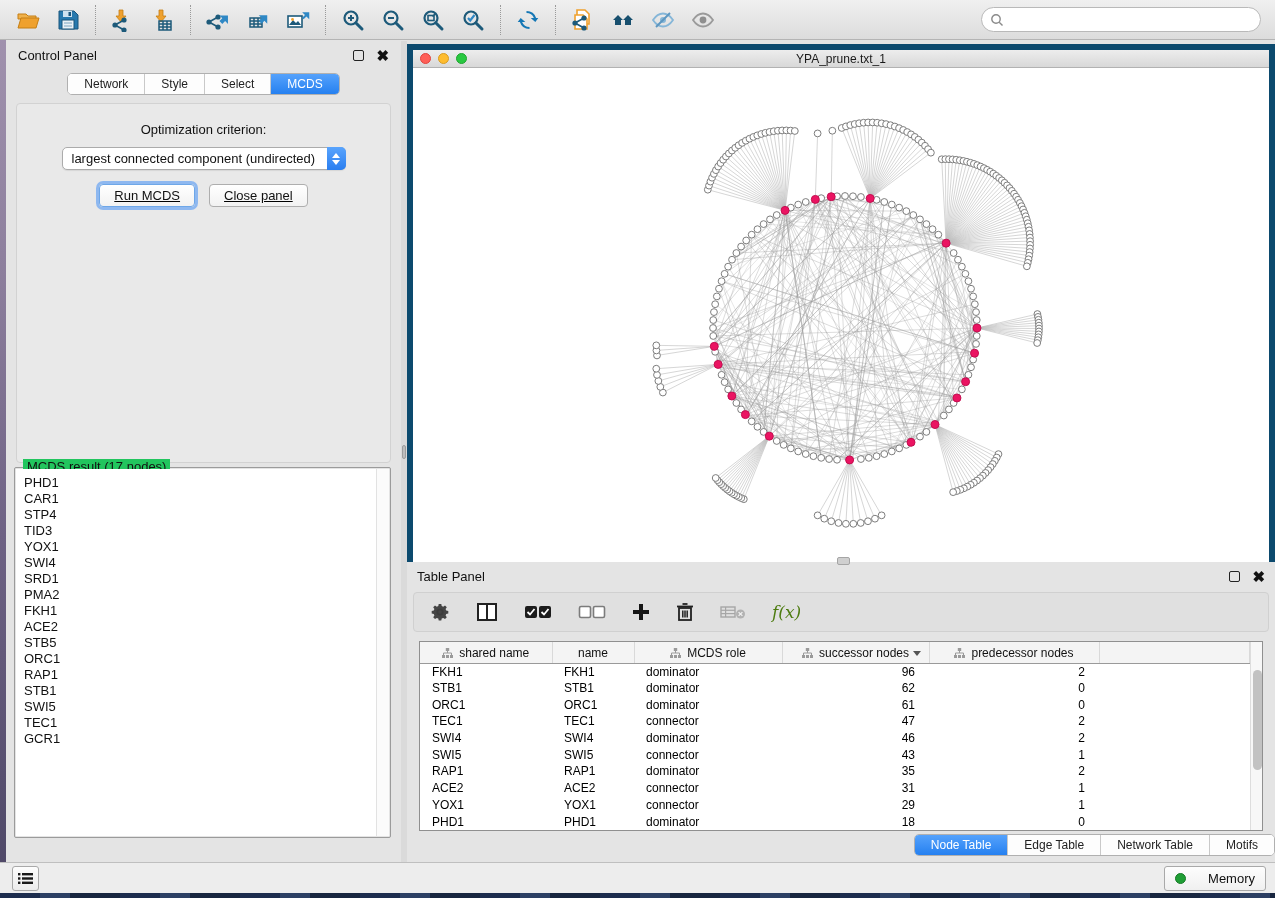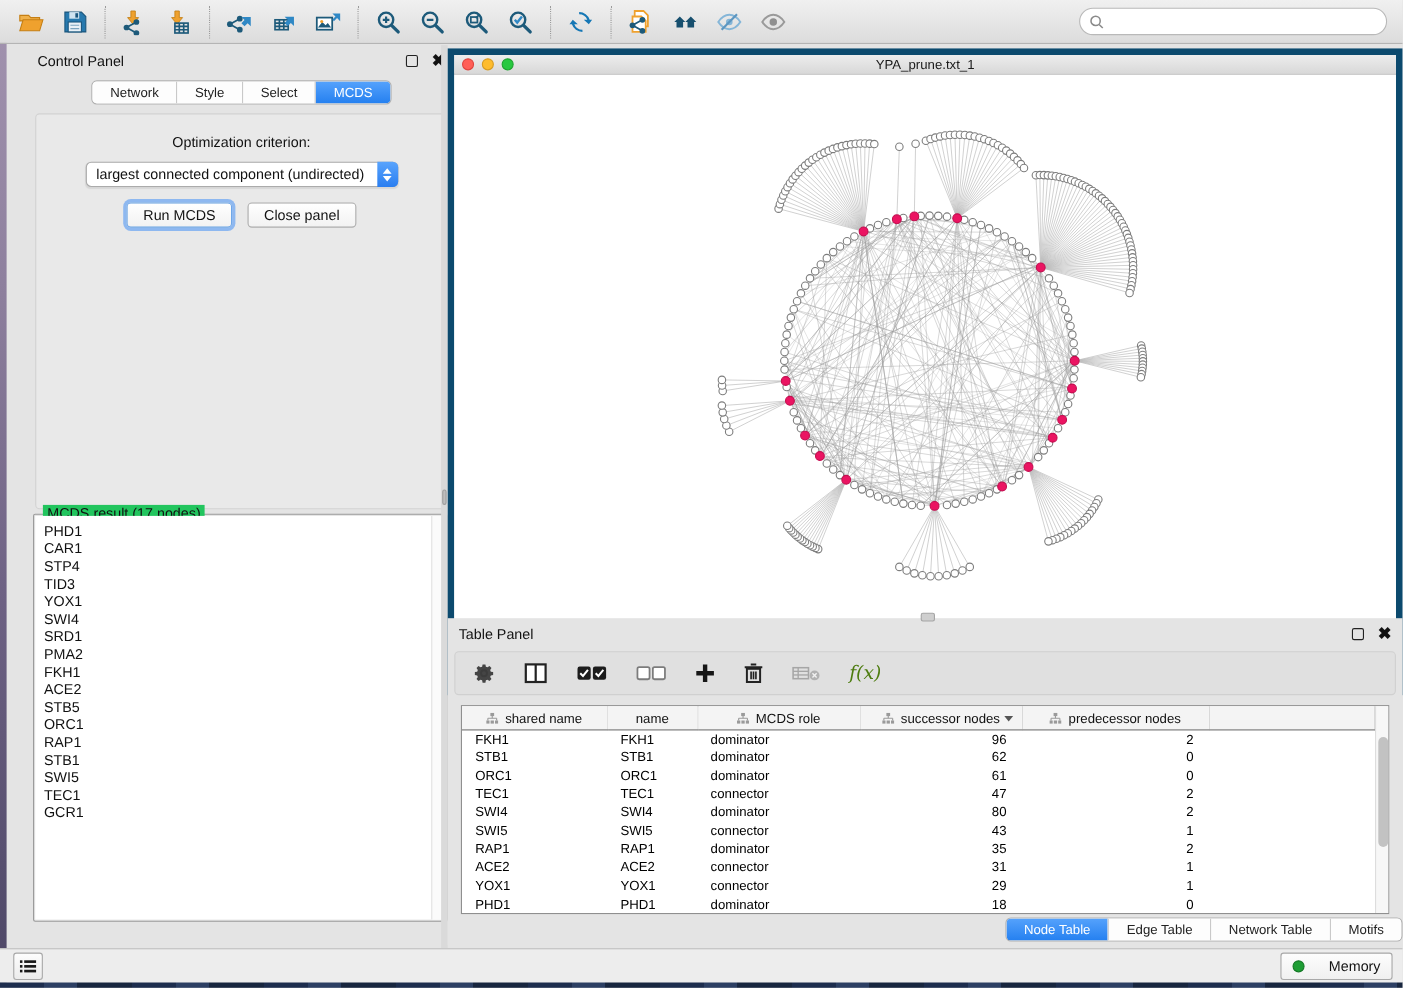--- a/index.html
+++ b/index.html
@@ -18,21 +18,21 @@
     display:flex; align-items:center; padding-left:8px; }
   .tb-btn { width:40px; height:34px; display:flex; align-items:center; justify-content:center;
     border-radius:4px; }
   .tb-sep { width:1px; height:30px; border-left:1px dotted #9a9a9a; margin:0 7px; }
   .tb-search { margin-left:auto; margin-right:14px; width:280px; height:25px;
     background:#fff; border:1px solid #b9b9b9; border-radius:13px;
     display:flex; align-items:center; padding-left:8px; }
   .tb-search input { border:none; outline:none; flex:1; font-size:12px; background:transparent; height:20px; }
 
   
-  .cpanel { position:absolute; left:22px; top:41px; width:395px; height:821px; background:#e4e4e4; }
+  .cpanel { position:absolute; left:6px; top:41px; width:395px; height:821px; background:#e4e4e4; }
   .panel-head { height:28px; display:flex; align-items:center; padding:0 12px; }
   .panel-title { font-size:13px; color:#111; }
   .panel-head .spacer { flex:1; }
   .win-float { width:11px; height:11px; border:1.5px solid #222; border-radius:2px; margin-right:12px; }
   .win-close { font-size:15px; font-weight:bold; color:#111; line-height:11px; }
 
   .tabbar { display:flex; justify-content:center; margin-top:4px; }
   .tabgroup { display:flex; border:1px solid #b0b0b0; border-radius:5px; overflow:hidden; background:#fff; }
   .tab { font-size:12px; color:#222; padding:3px 16px; background:#fdfdfd; border-left:1px solid #c9c9c9; }
   .tab:first-child { border-left:none; }
@@ -42,21 +42,21 @@
     border:1px solid #d2d2d2; border-radius:4px; }
   .opt-label { text-align:center; font-size:13px; color:#111; padding-top:18px; }
   .dropdown { margin:10px auto 0 auto; width:284px; height:23px; background:#fff;
     border:1px solid #ababab; border-radius:5px; display:flex; align-items:center; box-shadow:0 1px 1px rgba(0,0,0,.08); }
   .dropdown .dd-text { flex:1; font-size:13px; color:#111; padding-left:9px; white-space:nowrap; }
   .dd-stepper { width:19px; height:23px; margin-right:-1px; border-radius:0 5px 5px 0;
     background:linear-gradient(180deg,#59a4fd,#2a7ef0); display:flex; flex-direction:column;
     align-items:center; justify-content:center; gap:2px; }
   .dd-stepper .up { width:0; height:0; border-left:4px solid transparent; border-right:4px solid transparent; border-bottom:5px solid #fff; }
   .dd-stepper .dn { width:0; height:0; border-left:4px solid transparent; border-right:4px solid transparent; border-top:5px solid #fff; }
-  .btnrow { display:flex; justify-content:center; gap:14px; margin-top:14px; }
+  .btnrow { display:flex; justify-content:center; gap:14px; margin-top:14px;text-decoration:underline; }
   .pushbtn { font-size:13px; color:#111; background:linear-gradient(180deg,#ffffff,#f2f2f2);
     border:1px solid #aeaeae; border-radius:4px; padding:3px 14px; }
   .pushbtn.focus { box-shadow:0 0 0 3px rgba(94,158,245,.65); border-color:#6ea7e8; }
 
   .fieldset { position:absolute; left:8px; top:426px; width:377px; height:371px;
     border:1px solid #9b9b9b; border-radius:2px; }
   .fieldset .legend { position:absolute; top:-9px; left:8px; background:#22c55e;
     font-size:13px; color:#111; padding:0 4px; }
   .listbox { position:absolute; inset:1px; background:#fff; display:flex; }
   .list-items { flex:1; padding:6px 0 0 8px; font-size:13px; color:#111; }
@@ -1186,21 +1186,21 @@
             <td>TEC1</td>
             <td>connector</td>
             <td class="num">47</td>
             <td class="num">2</td>
             <td></td>
           </tr>
           <tr>
             <td>SWI4</td>
             <td>SWI4</td>
             <td>dominator</td>
-            <td class="num">80</td>
+            <td class="num">46</td>
             <td class="num">2</td>
             <td></td>
           </tr>
           <tr>
             <td>SWI5</td>
             <td>SWI5</td>
             <td>connector</td>
             <td class="num">43</td>
             <td class="num">1</td>
             <td></td>

